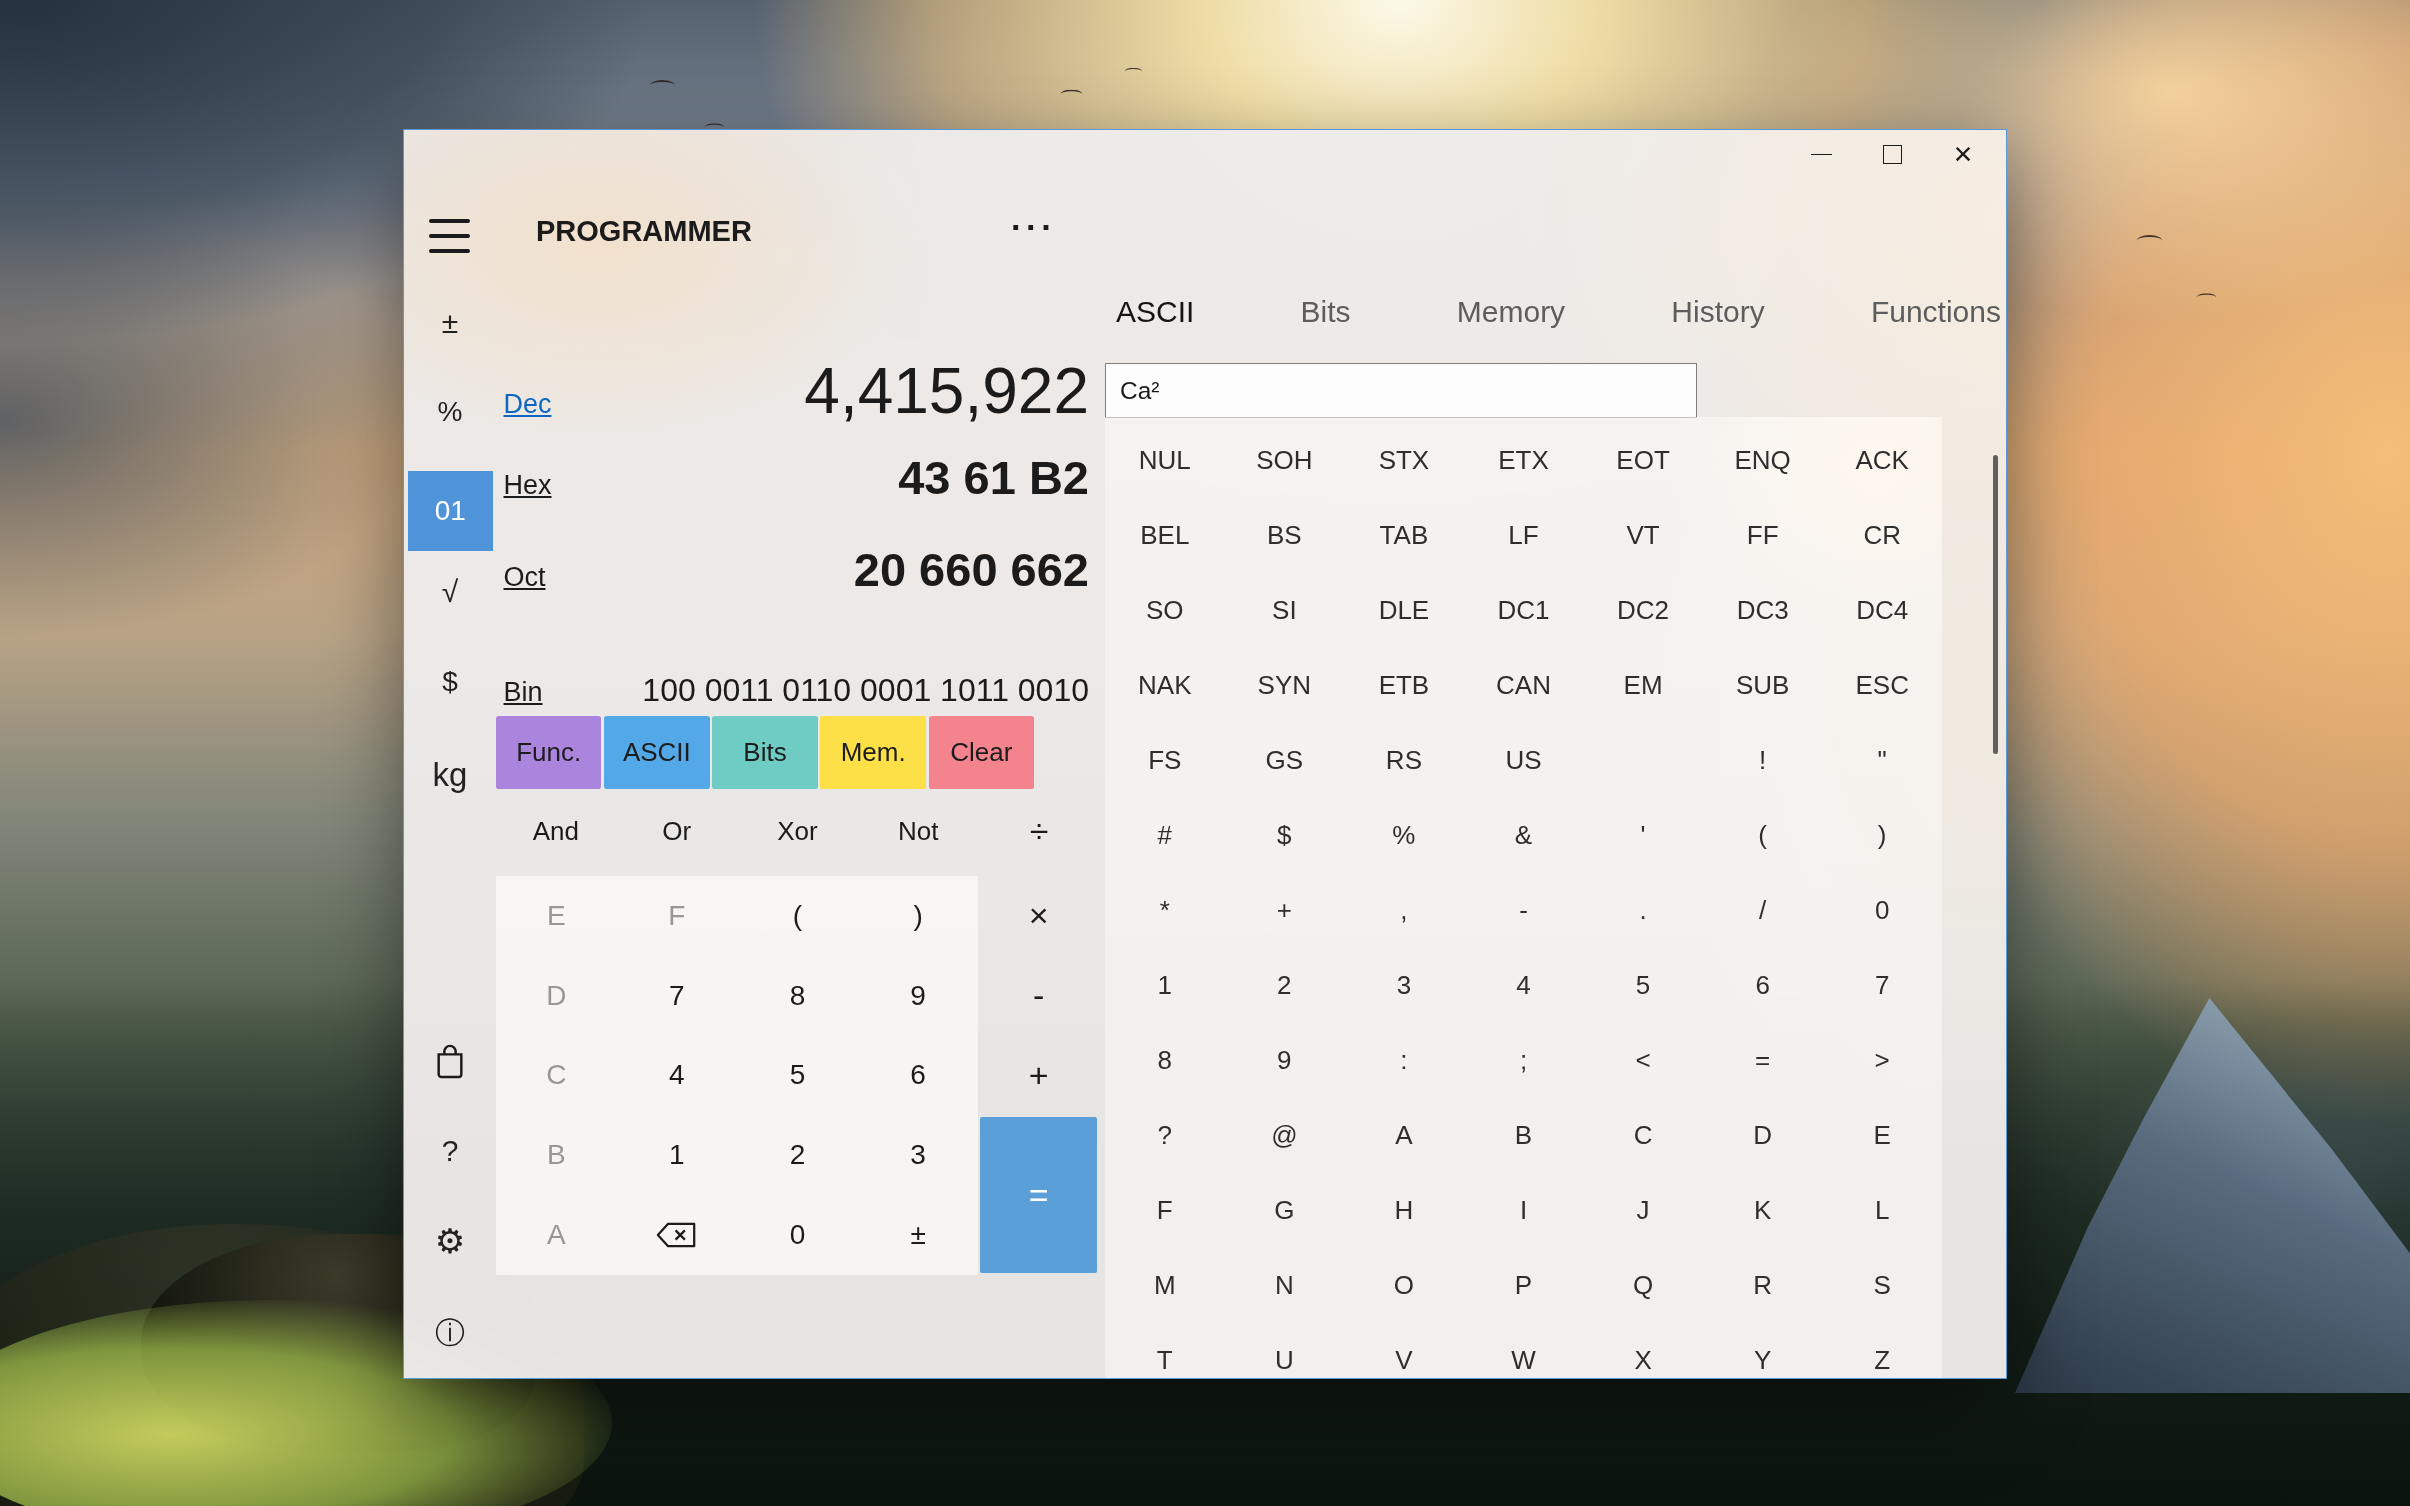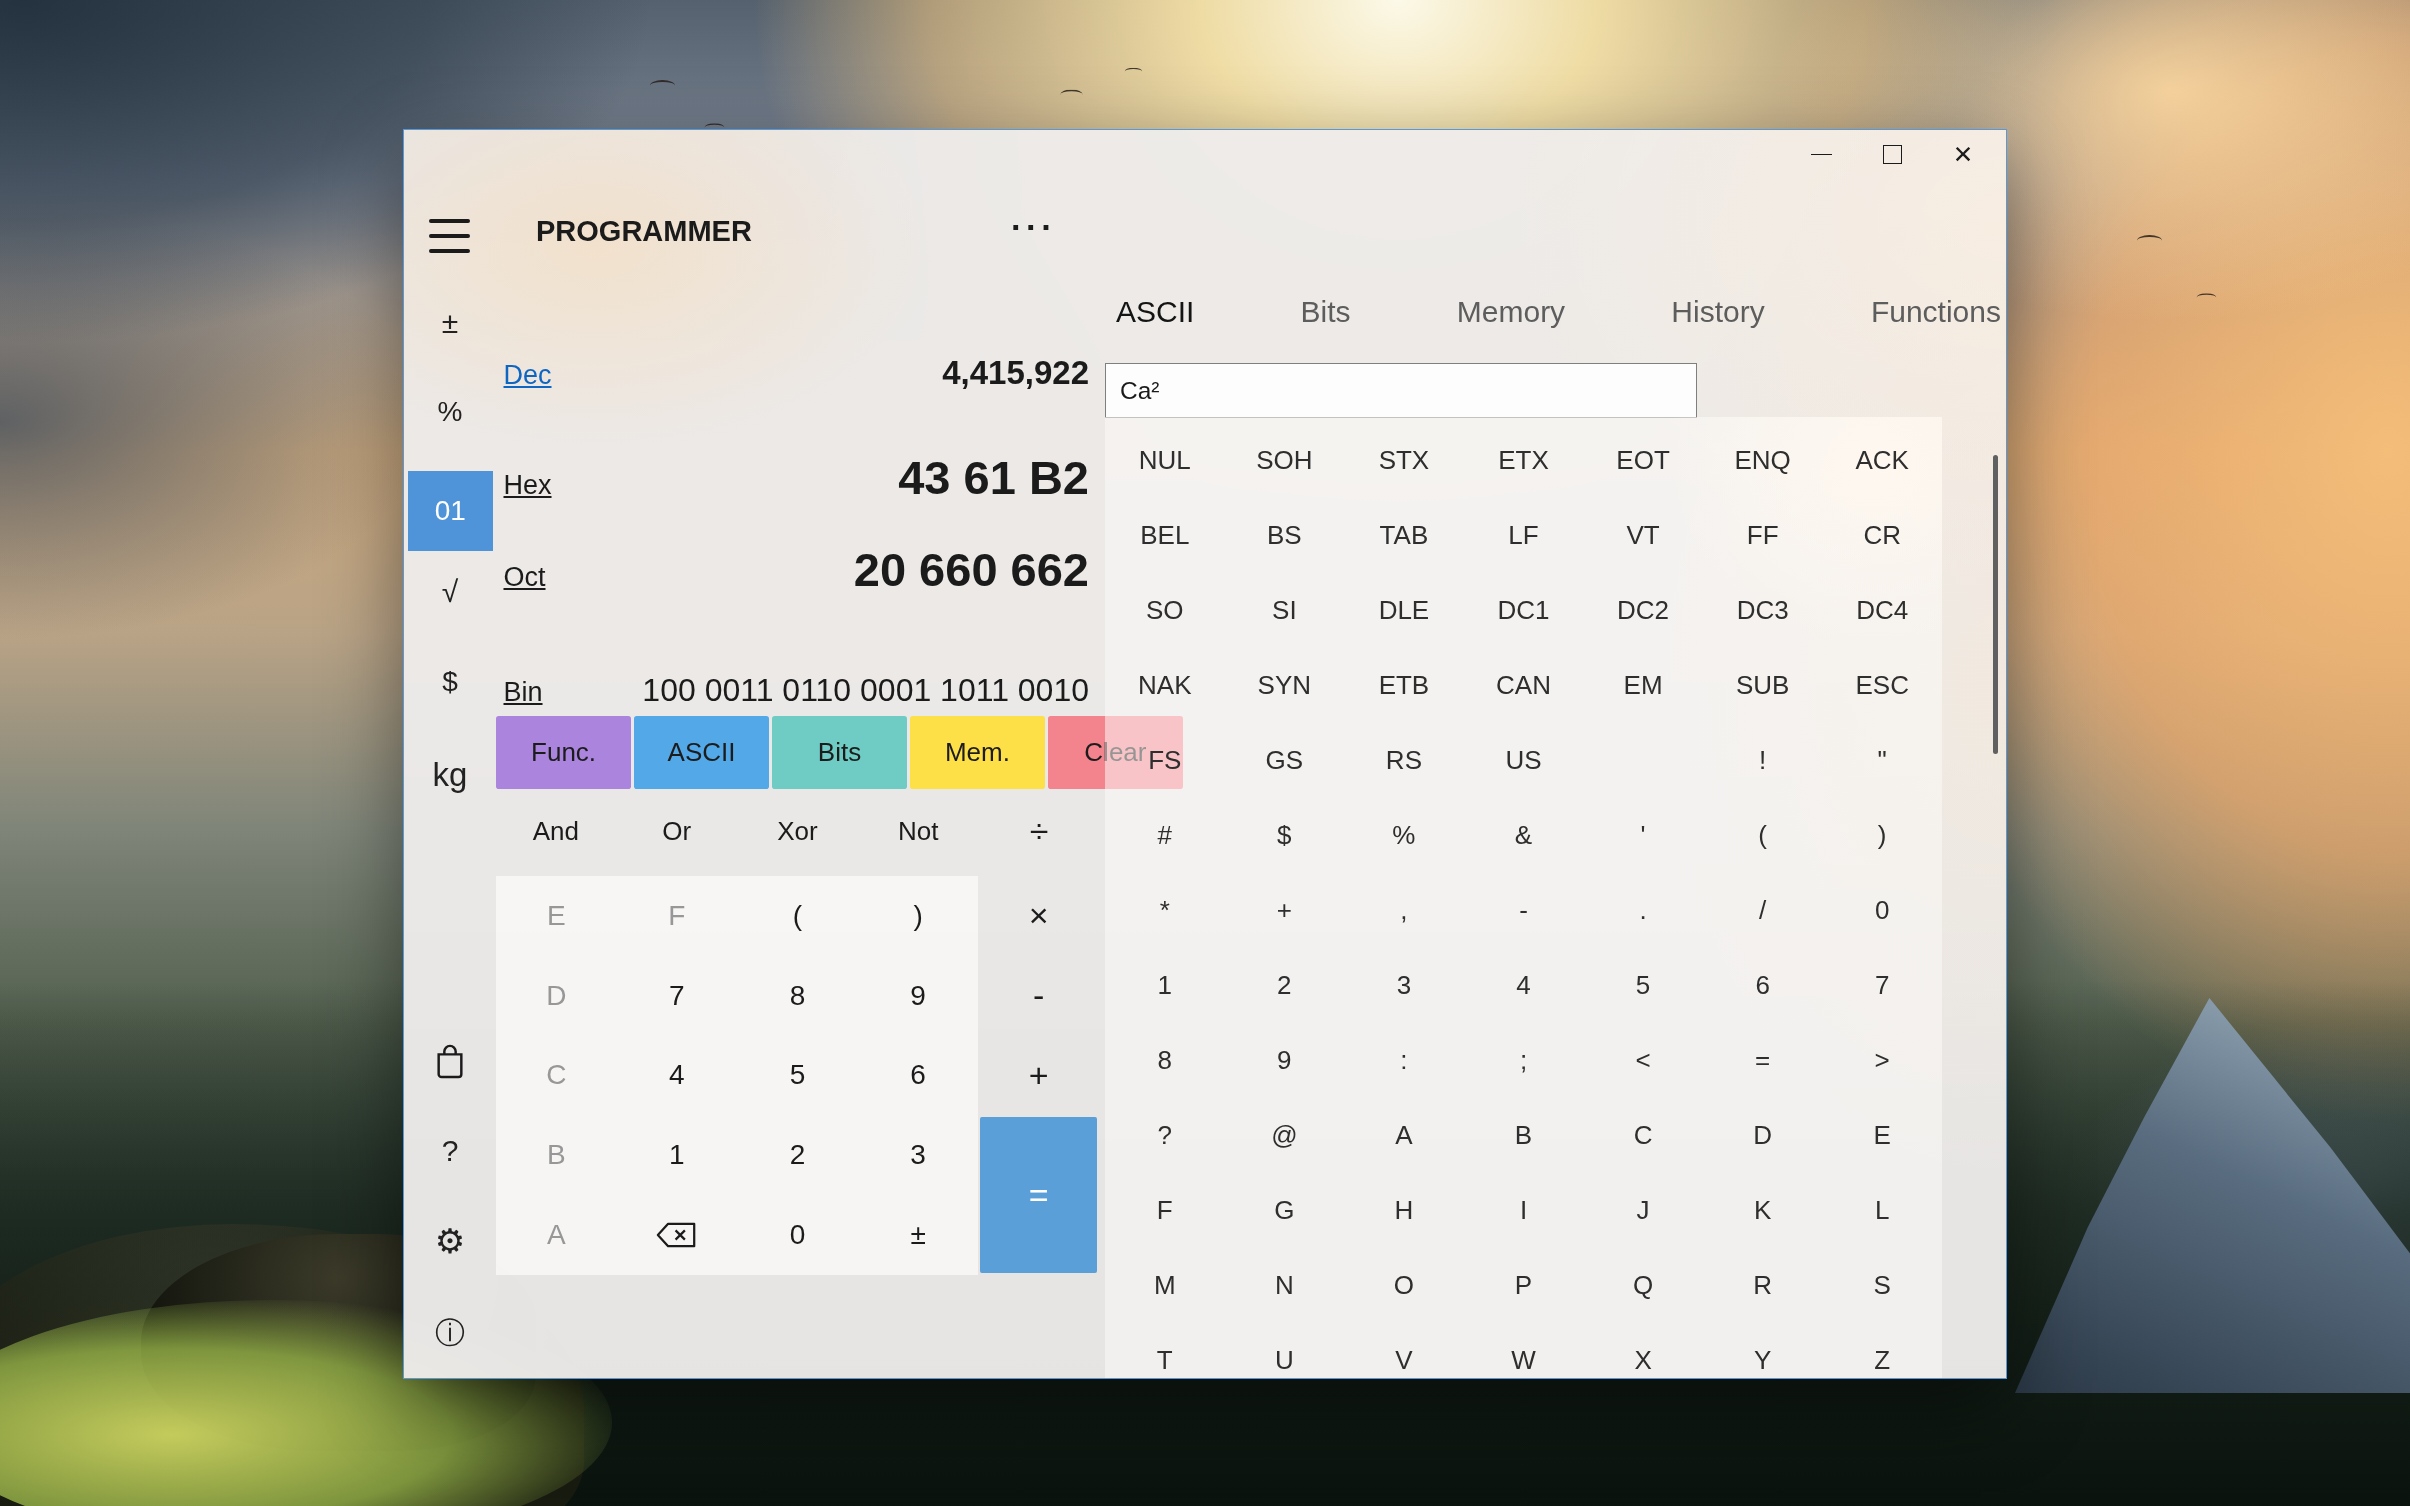--- a/index.html
+++ b/index.html
@@ -69,30 +69,30 @@
   .ri-help{top:996px;height:49px;line-height:49px;font-size:30px;}
   .ri-gear{top:1086px;height:51px;line-height:51px;font-size:34px;}
   .ri-info{top:1178px;height:49px;line-height:49px;font-size:30px;}
 
   
   .radix-row{position:absolute;left:92px;width:593px;display:flex;align-items:baseline;}
   .radix-row .lab{width:104px;padding-left:7.5px;font-size:27px;color:#1b1b1b;text-decoration:underline;}
   .radix-row .val{flex:1;text-align:right;color:#1b1b1b;}
   .row-dec{top:224px;height:66px;}
   .row-dec .lab{color:#0d66c2;}
-  .row-dec .val{font-size:33px;font-weight:700;}
+  .row-dec .val{font-size:64px;font-weight:400;}
   .row-hex{top:320px;height:62px;}
   .row-hex .val{font-size:47px;font-weight:600;}
   .row-oct{top:412px;height:62px;}
   .row-oct .val{font-size:47px;font-weight:600;}
   .row-bin{top:542px;height:43px;}
   .row-bin .val{font-size:32px;font-weight:500;}
 
   
-  .fn-grid{position:absolute;left:92px;top:586px;width:687px;height:73px;display:grid;grid-template-columns:repeat(5,1fr);gap:2.8px;}
+  .fn-grid{position:absolute;left:92px;top:586px;width:538px;height:73px;display:grid;grid-template-columns:repeat(5,1fr);gap:2.8px;}
   .fn-grid .btn{display:flex;align-items:center;justify-content:center;font-size:26px;color:#1c1c1c;border-radius:2.8px;}
   .logic-grid{position:absolute;left:92px;top:665px;width:603px;height:73px;display:grid;grid-template-columns:repeat(5,1fr);gap:1px;}
   .logic-grid .btn{display:flex;align-items:center;justify-content:center;font-size:26px;color:#1b1b1b;}
   .logic-grid .op{font-size:34px;}
   .keys-bg{position:absolute;left:92px;top:746px;width:482px;height:399px;background:rgba(253,252,251,0.68);}
   .keys-grid{position:absolute;left:92px;top:746px;width:603px;height:399px;display:grid;grid-template-columns:repeat(5,1fr);grid-template-rows:repeat(5,1fr);}
   .keys-grid .key{display:flex;align-items:center;justify-content:center;font-size:28px;color:#1b1b1b;}
   .keys-grid .dim{color:#979797;}
   .keys-grid .op{font-size:34px;}
   .key-equals{grid-column:5;grid-row:4/6;margin:1.9px;color:#fff !important;font-size:34px !important;border-radius:1.9px;display:flex;align-items:center;justify-content:center;}

